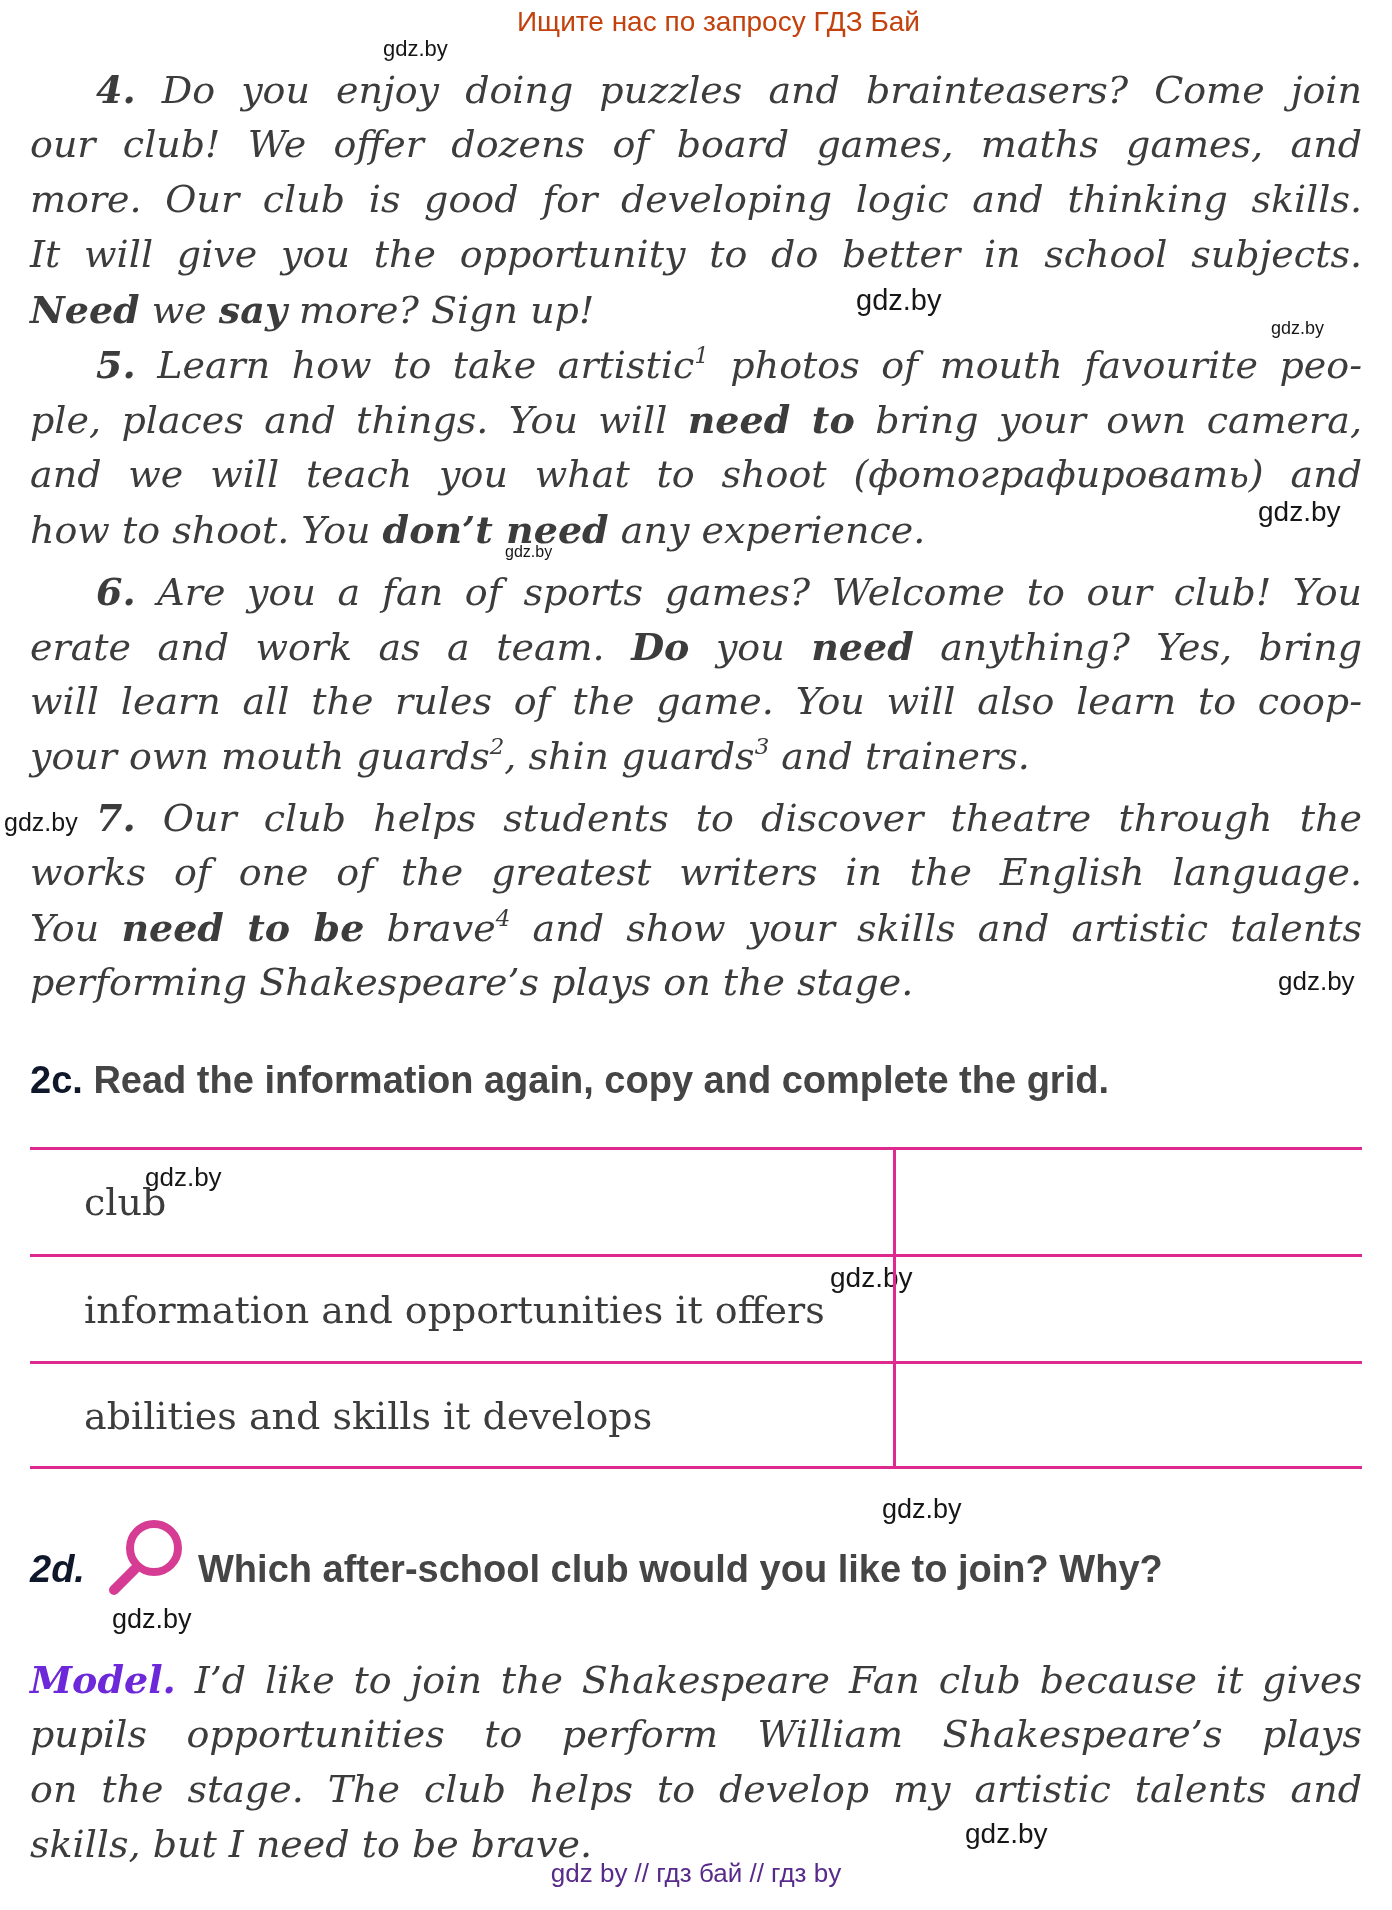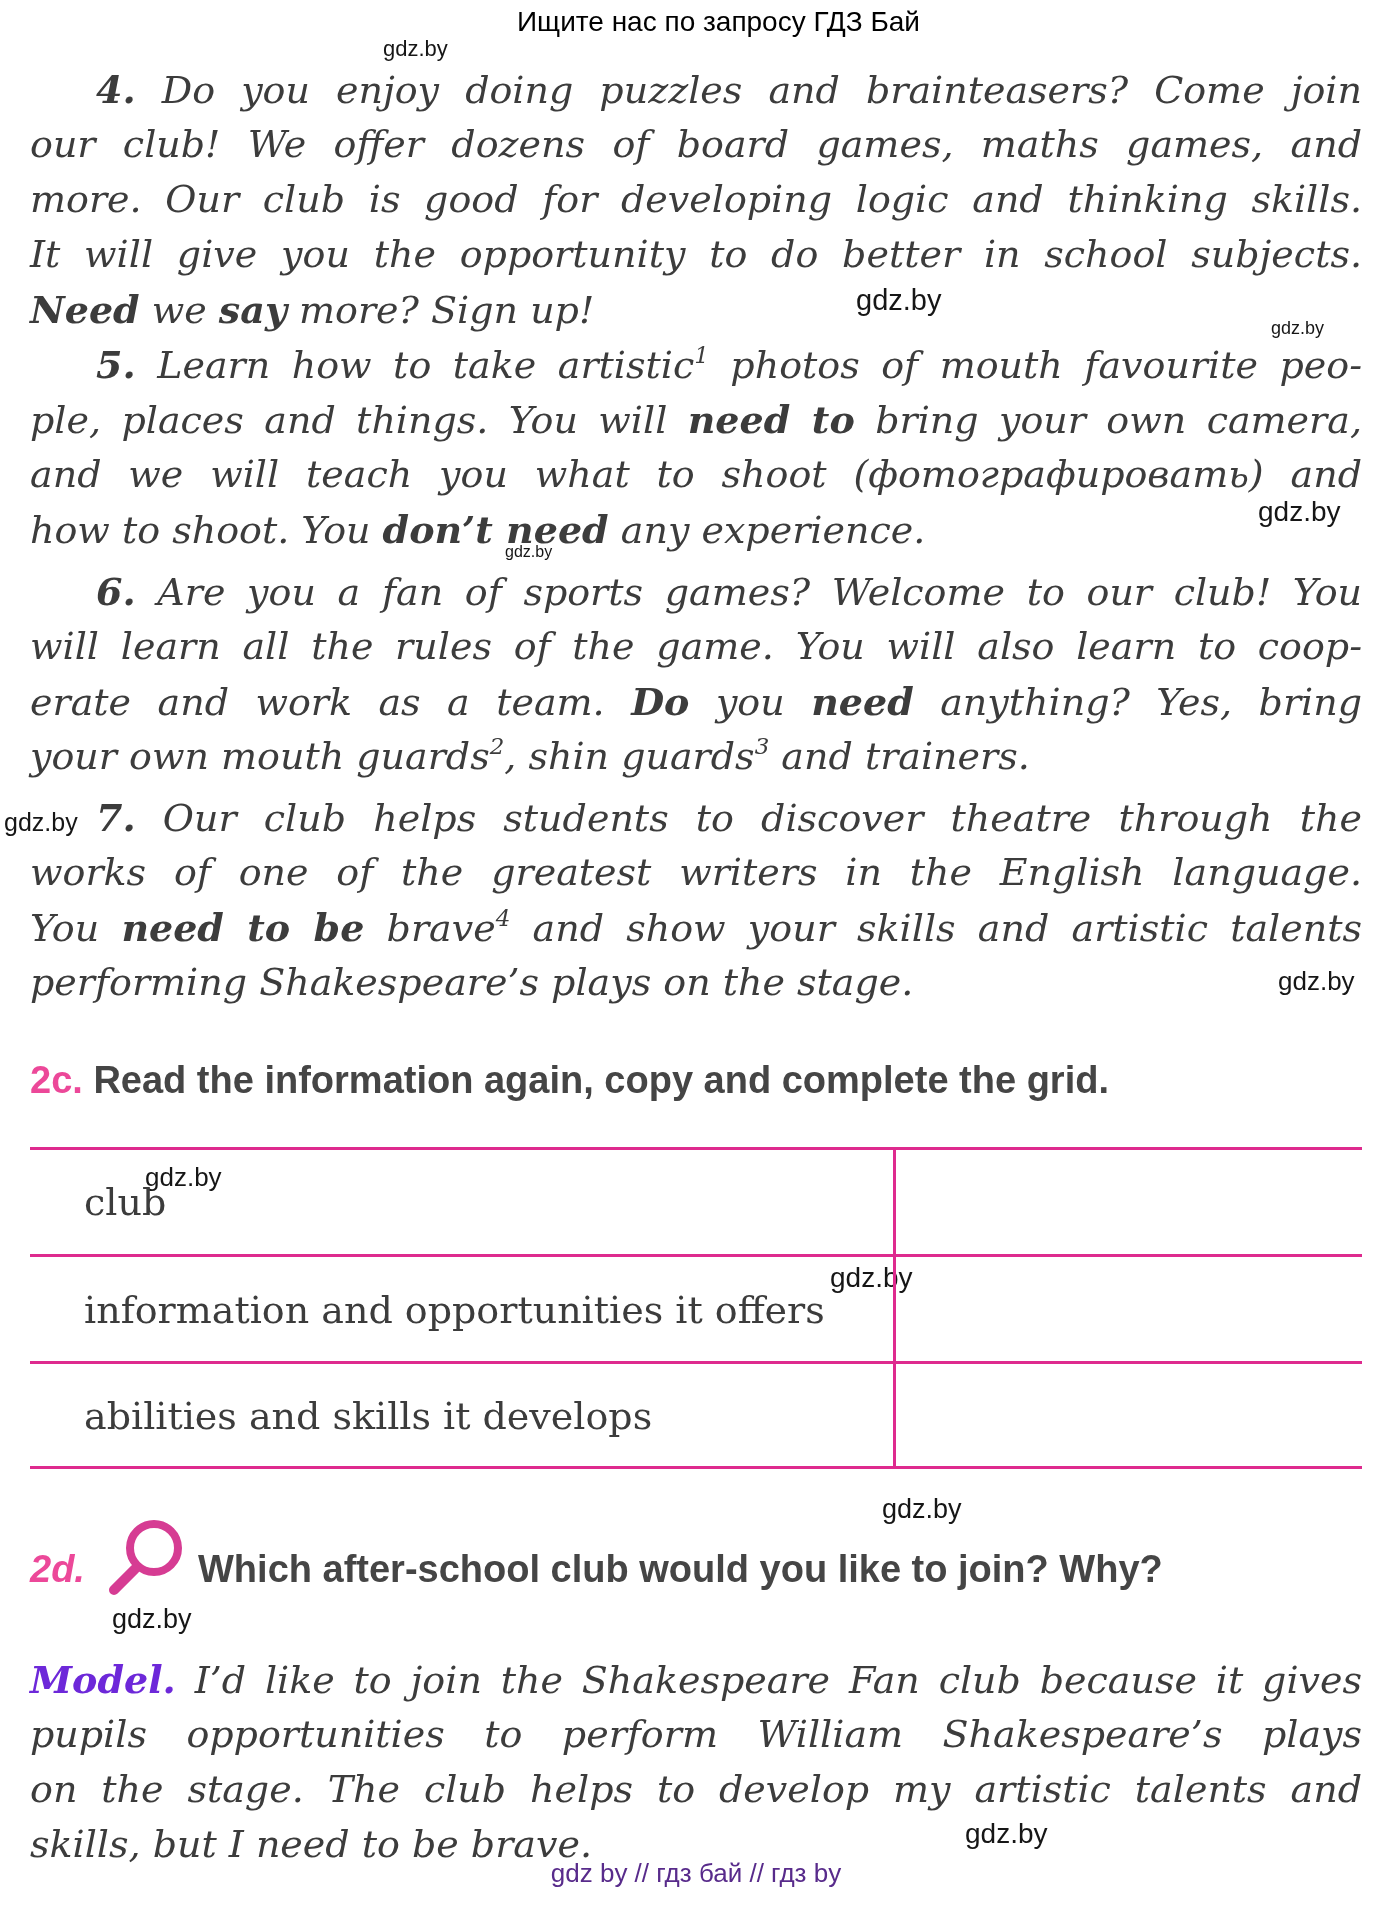--- a/index.html
+++ b/index.html
@@ -1,34 +1,34 @@
 <!DOCTYPE html>
 <html><head>
 <meta charset="utf-8">
 <style>
   html,body{margin:0;padding:0;background:#ffffff;}
   .page{position:relative;width:1392px;height:1910px;background:#ffffff;overflow:hidden;
         font-family:"DejaVu Serif",serif;color:#3c3c3c;}
   
   .promo{position:absolute;top:6px;left:0;right:0;text-align:center;
-         font-family:"Liberation Sans",sans-serif;font-size:28px;color:#000000;margin-left:45px;}
+         font-family:"Liberation Sans",sans-serif;font-size:28px;color:#c2410c;margin-left:45px;}
   
   .wm{position:absolute;font-family:"Liberation Sans",sans-serif;color:#161616;white-space:nowrap;}
   
   .para{position:absolute;left:30px;width:1332px;font-size:38px;font-style:italic;}
   .tline{height:55px;line-height:55px;white-space:nowrap;}
   .tline.just{white-space:normal;text-align:justify;text-align-last:justify;}
   .tline.ind{padding-left:66px;}
   .bold{font-weight:bold;}
   .sup{font-size:23px;position:relative;top:-15px;}
   .model-label{font-weight:bold;color:#6d28d9;}
   
   .shead{position:absolute;left:30px;font-family:"Liberation Sans",sans-serif;
          font-weight:bold;font-size:38px;color:#454545;white-space:nowrap;}
-  .snum{color:#ec4899;}
+  .snum{color:#0f172a;}
   
   .hline{position:absolute;left:30px;width:1332px;height:3px;background:#de2a8e;}
   .vline{position:absolute;width:3px;background:#de2a8e;}
   .rowlabel{position:absolute;left:36px;font-size:38px;color:#3c3c3c;white-space:nowrap;margin-left:48px;}
   
   .mag{position:absolute;}
   
   .footer{position:absolute;top:1858px;left:0;right:0;text-align:center;
           font-family:"Liberation Sans",sans-serif;font-size:26px;color:#582b8b;}
 </style>
@@ -60,22 +60,22 @@
       <div class="tline"><span class="bold">Need</span><span> we </span><span class="bold">say</span><span> more? Sign up!</span></div>
     </div>
   <div class="para" id="p5" style="top:337px;">
       <div class="tline just ind"><span class="bold">5.</span><span> Learn how to take artistic</span><span class="sup">1</span><span> photos of mouth favourite peo-</span></div>
       <div class="tline just"><span>ple, places and things. You will </span><span class="bold">need to</span><span> bring your own camera,</span></div>
       <div class="tline just"><span>and we will teach you what to shoot (фотографировать) and</span></div>
       <div class="tline"><span>how to shoot. You </span><span class="bold">don’t need</span><span> any experience.</span></div>
     </div>
   <div class="para" id="p6" style="top:564px;">
       <div class="tline just ind"><span class="bold">6.</span><span> Are you a fan of sports games? Welcome to our club! You</span></div>
+      <div class="tline just"><span>erate and work as a team. </span><span class="bold">Do</span><span> you </span><span class="bold">need</span><span> anything? Yes, bring</span></div>
       <div class="tline just"><span>will learn all the rules of the game. You will also learn to coop-</span></div>
-      <div class="tline just"><span>erate and work as a team. </span><span class="bold">Do</span><span> you </span><span class="bold">need</span><span> anything? Yes, bring</span></div>
       <div class="tline"><span>your own mouth guards</span><span class="sup">2</span><span>, shin guards</span><span class="sup">3</span><span> and trainers.</span></div>
     </div>
   <div class="para" id="p7" style="top:790px;">
       <div class="tline just ind"><span class="bold">7.</span><span> Our club helps students to discover theatre through the</span></div>
       <div class="tline just"><span>works of one of the greatest writers in the English language.</span></div>
       <div class="tline just"><span>You </span><span class="bold">need to be</span><span> brave</span><span class="sup">4</span><span> and show your skills and artistic talents</span></div>
       <div class="tline"><span>performing Shakespeare’s plays on the stage.</span></div>
     </div>
 
   <div class="shead" style="top:1059px;">

